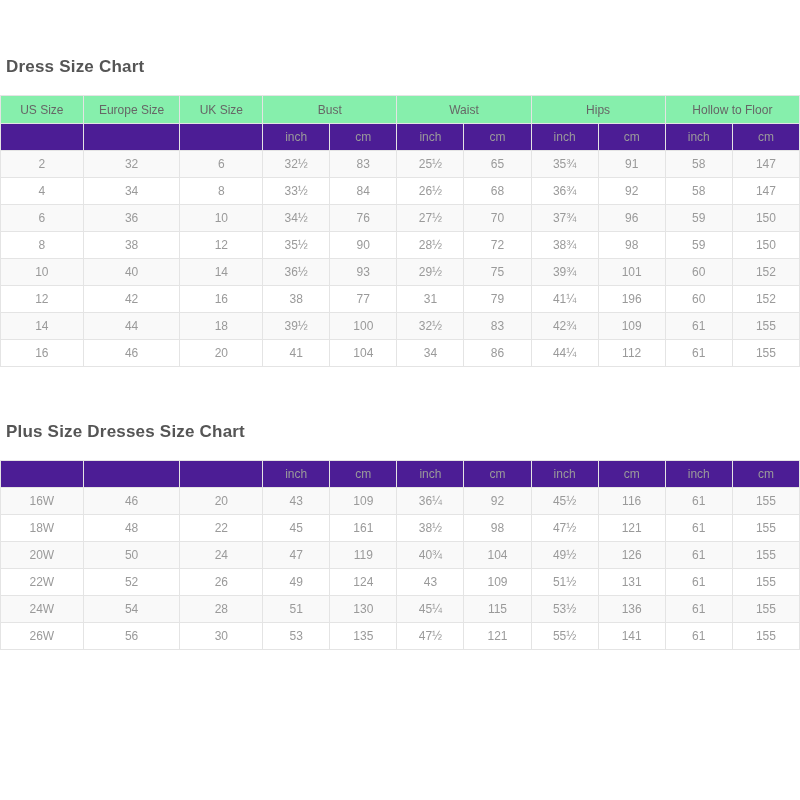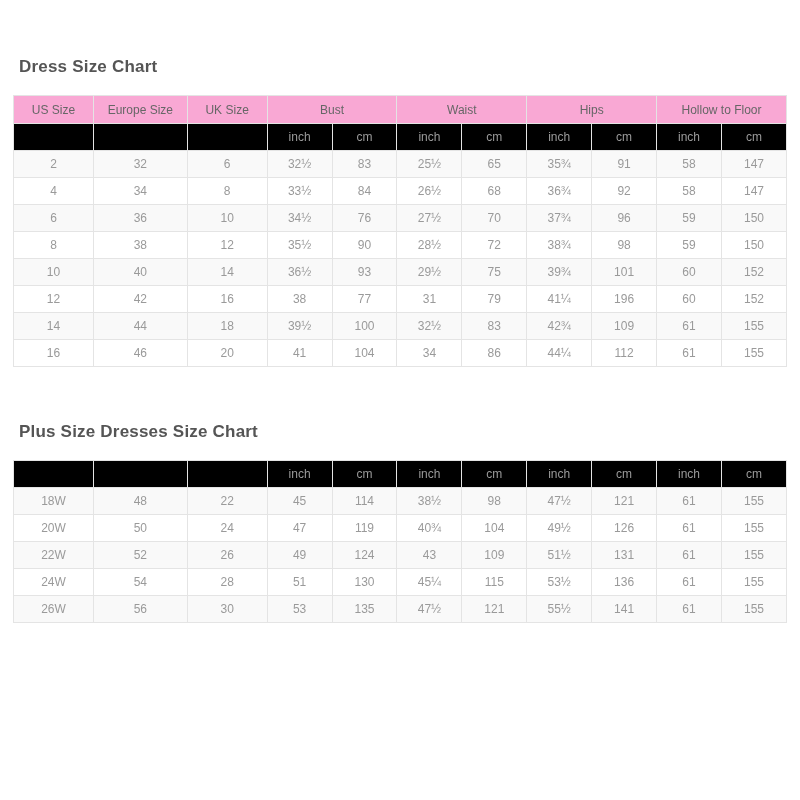--- a/index.html
+++ b/index.html
@@ -8,21 +8,21 @@
     background: #ffffff;
   }
   body {
     width: 800px;
     height: 800px;
     font-family: "Liberation Sans", "DejaVu Sans", sans-serif;
     -webkit-font-smoothing: antialiased;
     overflow: hidden;
   }
   .page {
-    padding: 0 13px;
+    padding: 0 0;
     box-sizing: border-box;
   }
   .chart-section.first {
     padding-top: 57px;
   }
   .chart-section.second {
     padding-top: 55px;
   }
   .chart-title {
     font-size: 17px;
@@ -43,26 +43,26 @@
     text-align: center;
     vertical-align: middle;
     font-weight: normal;
     font-size: 12px;
     padding: 0;
     height: 26px;
     overflow: hidden;
     white-space: nowrap;
   }
   table.size-table thead tr.group-row th {
-    background: #f9a8d4;
+    background: #86efac;
     color: #666666;
     height: 27px;
   }
   table.size-table thead tr.unit-row th {
-    background: #000000;
+    background: #4c1d95;
     color: #9a9a9a;
   }
   table.size-table tbody td {
     color: #9a9a9a;
     background: #ffffff;
   }
   table.size-table tbody tr:nth-child(odd) td {
     background: #f9f9f9;
   }
 </style>
@@ -246,25 +246,38 @@
             <th>inch</th>
             <th>cm</th>
             <th>inch</th>
             <th>cm</th>
             <th>inch</th>
             <th>cm</th>
           </tr>
         </thead>
         <tbody>
           <tr>
+            <td>16W</td>
+            <td>46</td>
+            <td>20</td>
+            <td>43</td>
+            <td>109</td>
+            <td>36¼</td>
+            <td>92</td>
+            <td>45½</td>
+            <td>116</td>
+            <td>61</td>
+            <td>155</td>
+          </tr>
+          <tr>
             <td>18W</td>
             <td>48</td>
             <td>22</td>
             <td>45</td>
-            <td>114</td>
+            <td>161</td>
             <td>38½</td>
             <td>98</td>
             <td>47½</td>
             <td>121</td>
             <td>61</td>
             <td>155</td>
           </tr>
           <tr>
             <td>20W</td>
             <td>50</td>

